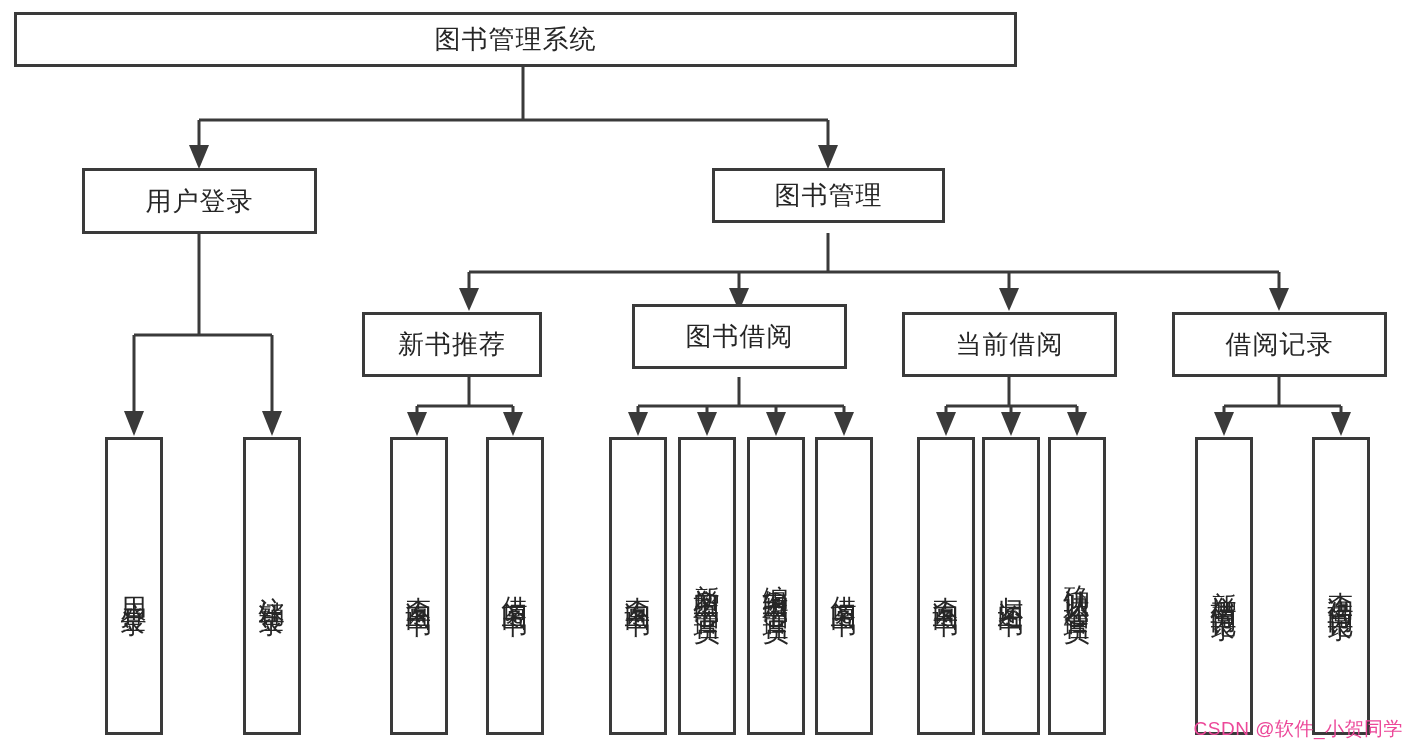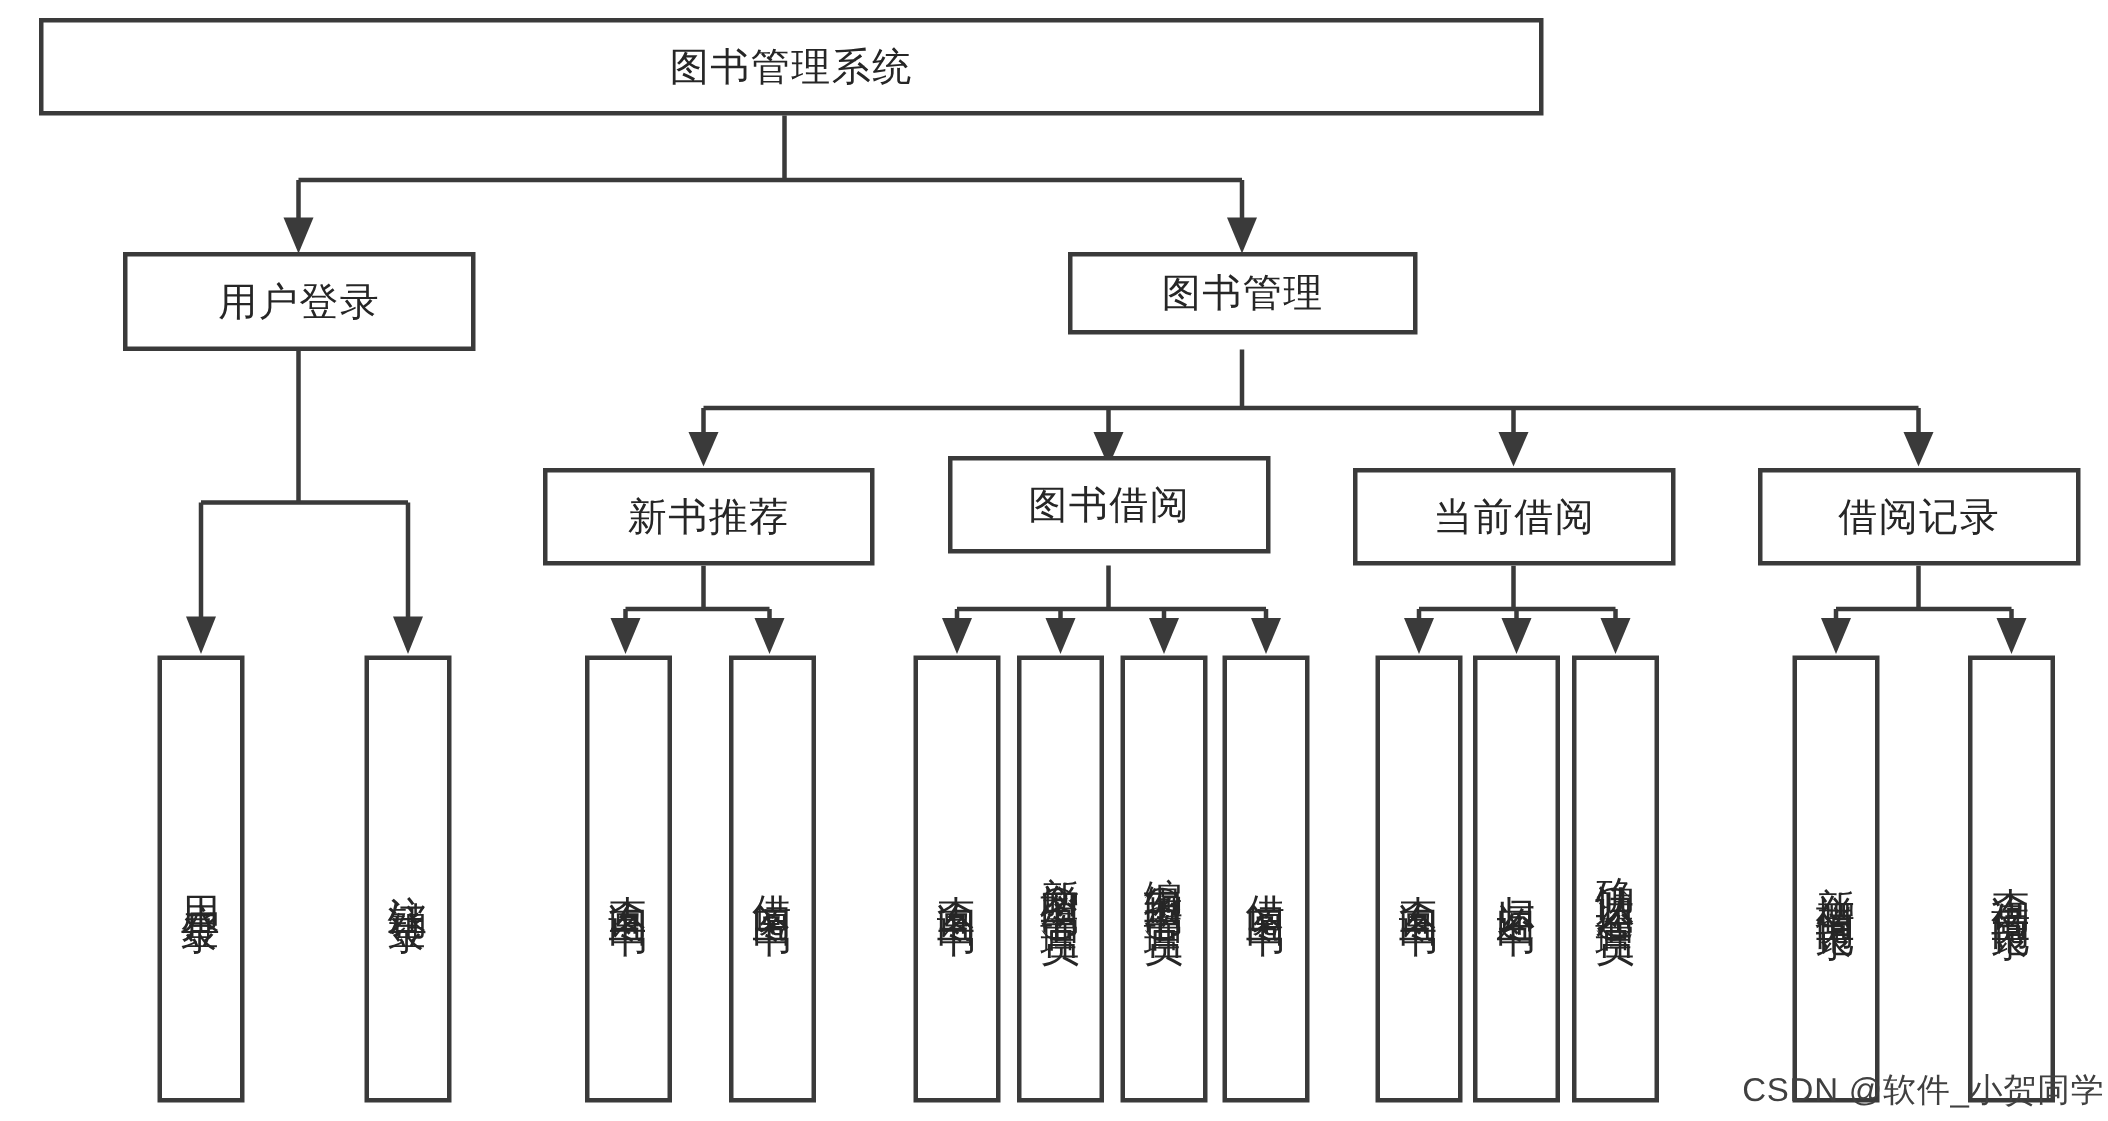--- a/index.html
+++ b/index.html
@@ -13,21 +13,21 @@
   }
   .node.h{font-size:26px;letter-spacing:1px;white-space:nowrap;}
   .node.v span{
     writing-mode:vertical-rl;text-orientation:mixed;
     font-size:26px;line-height:1;letter-spacing:5px;
   }
   svg.wires{position:absolute;left:0;top:0;z-index:1;}
   .node{z-index:2;}
   .watermark{
     position:absolute;right:2px;bottom:5px;z-index:5;
-    font-size:22px;color:#404040;letter-spacing:0.5px;
+    font-size:19px;color:#ec4899;letter-spacing:0.5px;
   }
 </style>
 </head>
 <body>
 
 <div class="canvas">
 
   <svg class="wires" width="1405" height="747" viewBox="0 0 1405 747">
     <g stroke="#3a3a3a" stroke-width="3" fill="none">
 
@@ -61,32 +61,32 @@
       <polygon points="766,412 786,412 776,436"></polygon>
       <polygon points="834,412 854,412 844,436"></polygon>
       <polygon points="936,412 956,412 946,436"></polygon>
       <polygon points="1001,412 1021,412 1011,436"></polygon>
       <polygon points="1067,412 1087,412 1077,436"></polygon>
       <polygon points="1214,412 1234,412 1224,436"></polygon>
       <polygon points="1331,412 1351,412 1341,436"></polygon>
     </g>
   </svg>
 
-  <div class="node h" style="left:26px;top:12px;width:1003px;height:65px">
+  <div class="node h" style="left:14px;top:12px;width:1003px;height:55px">
     <span>图书管理系统</span>
   </div>
 
   <div class="node h" style="left:82px;top:168px;width:235px;height:66px">
     <span>用户登录</span>
   </div>
   <div class="node h" style="left:712px;top:168px;width:233px;height:55px">
     <span>图书管理</span>
   </div>
 
-  <div class="node h" style="left:362px;top:312px;width:221px;height:65px">
+  <div class="node h" style="left:362px;top:312px;width:180px;height:65px">
     <span>新书推荐</span>
   </div>
   <div class="node h" style="left:632px;top:304px;width:215px;height:65px">
     <span>图书借阅</span>
   </div>
   <div class="node h" style="left:1172px;top:312px;width:215px;height:65px">
     <span>借阅记录</span>
   </div>
   <div class="node h" style="left:902px;top:312px;width:215px;height:65px">
     <span>当前借阅</span>

